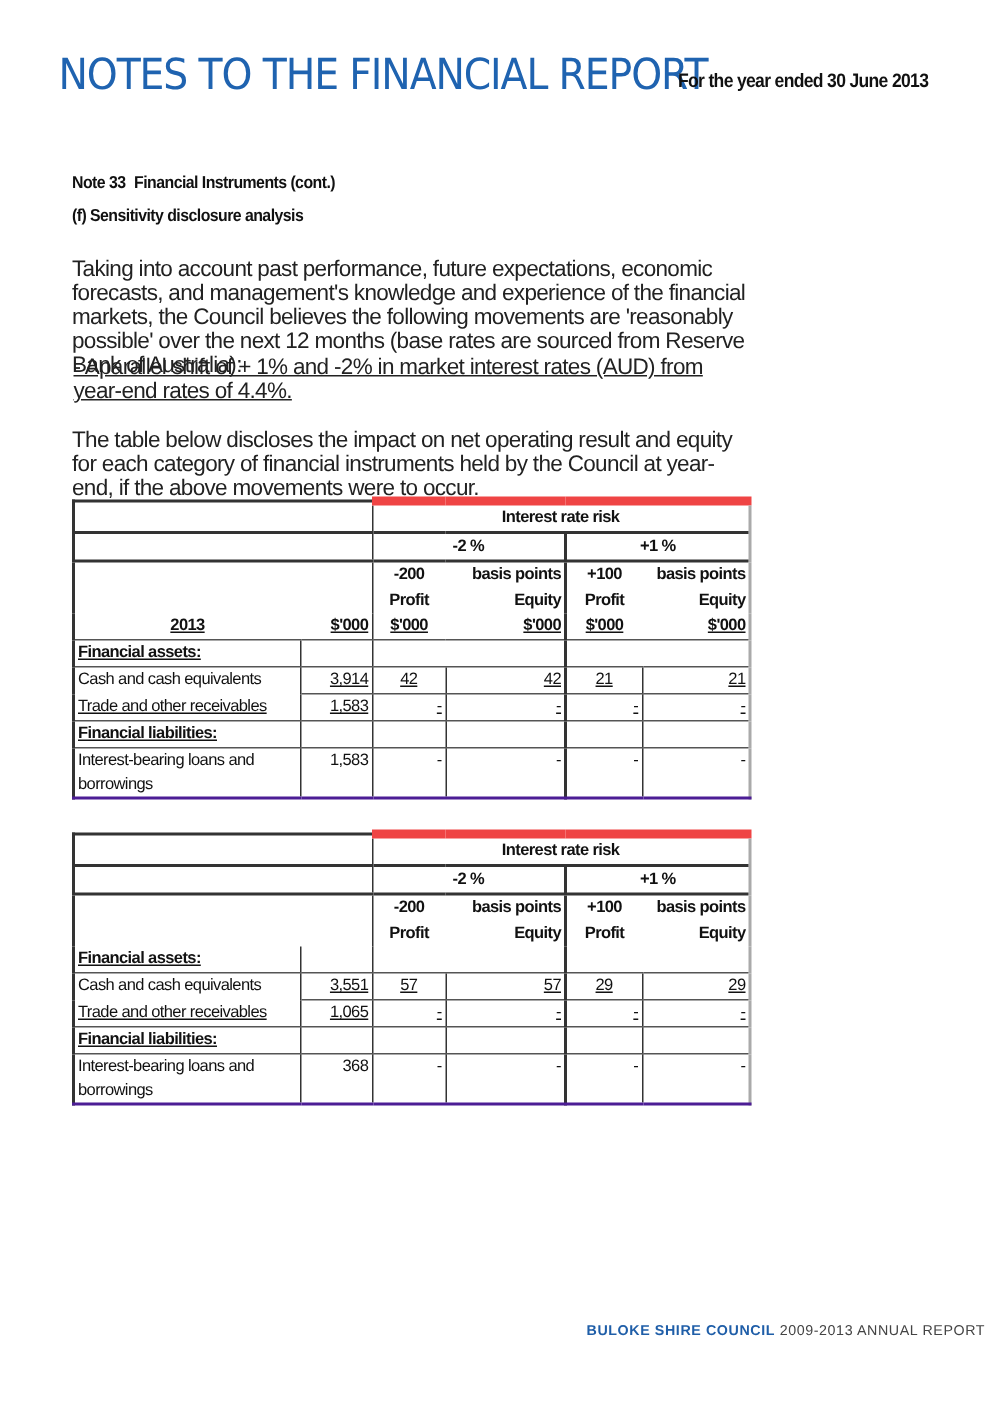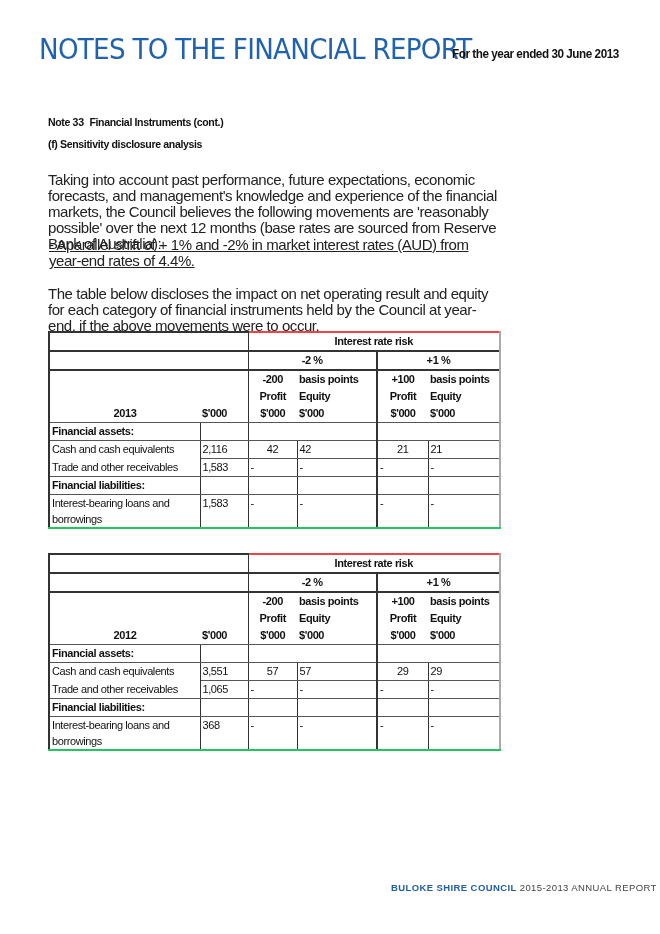--- a/index.html
+++ b/index.html
@@ -13,27 +13,27 @@
   .p1 { top: 172px; }
   .p2 { top: 237px; left: 49px; text-decoration: underline; }
   .p3 { top: 286px; }
 
   table.sens { position: absolute; left: 48px; border-collapse: collapse; font-size: 11px; table-layout: fixed; letter-spacing: -0.4px; }
   table.sens td { padding: 0 2px; height: 17px; line-height: 16px; vertical-align: top; white-space: nowrap; }
   .t1 { top: 331px; }
   .t2 { top: 553px; }
   .b { font-weight: bold; }
   .c { text-align: center; }
-  .r { text-align: left; }
+  .r { text-align: right; }
   .bt { border-top: 2px solid #333; }
-  .btg { border-top: 2px solid #ef4444; }
+  .btg { border-top: 6px solid #ef4444; }
   .br { border-right: 2px solid #333; }
   .brt { border-right: 1px solid #333; }
-  .bb { border-bottom: 2px solid #22c55e; margin-left: 12px; }
-  .bbt { border-bottom: 1px solid #555; }
+  .bb { border-bottom: 2px solid #4c1d95; margin-left: 12px; }
+  .bbt { border-bottom: 1px solid #555; text-decoration: underline; }
   .outer-l { border-left: 2px solid #333; }
   .outer-r { border-right: 2px solid #aaa; }
 
   .footer { position: absolute; left: 391px; top: 882px; font-size: 9.5px; color: #444; letter-spacing: 0.4px; white-space: nowrap; }
   .footer .brand { color: #1f5ea8; font-weight: bold; text-align: right; }
 </style>
 </head>
 <body>
 
 <div class="hdr-title">NOTES TO THE FINANCIAL REPORT</div>
@@ -94,21 +94,21 @@
   <tr>
     <td class="b outer-l brt bbt">Financial assets:</td>
     <td class="brt bbt"></td>
     <td class="bbt"></td>
     <td class="br bbt"></td>
     <td class="bbt"></td>
     <td class="outer-r bbt"></td>
   </tr>
   <tr>
     <td class="outer-l brt">Cash and cash equivalents</td>
-    <td class="r brt bbt">2,116</td>
+    <td class="r brt bbt">3,914</td>
     <td class="c brt bbt">42</td>
     <td class="r br bbt">42</td>
     <td class="c brt bbt">21</td>
     <td class="r outer-r bbt">21</td>
   </tr>
   <tr>
     <td class="outer-l brt bbt">Trade and other receivables</td>
     <td class="r brt bbt">1,583</td>
     <td class="r brt bbt">-</td>
     <td class="r br bbt">-</td>
@@ -163,28 +163,20 @@
   </tr>
   <tr>
     <td class="outer-l"></td>
     <td class="brt"></td>
     <td class="c b">Profit</td>
     <td class="r b br">Equity</td>
     <td class="c b">Profit</td>
     <td class="r b outer-r">Equity</td>
   </tr>
   <tr>
-    <td class="c b outer-l bbt">2012</td>
-    <td class="r b brt bbt">$'000</td>
-    <td class="c b bbt">$'000</td>
-    <td class="r b br bbt">$'000</td>
-    <td class="c b bbt">$'000</td>
-    <td class="r b outer-r bbt">$'000</td>
-  </tr>
-  <tr>
     <td class="b outer-l brt bbt">Financial assets:</td>
     <td class="brt bbt"></td>
     <td class="bbt"></td>
     <td class="br bbt"></td>
     <td class="bbt"></td>
     <td class="outer-r bbt"></td>
   </tr>
   <tr>
     <td class="outer-l brt">Cash and cash equivalents</td>
     <td class="r brt bbt">3,551</td>
@@ -215,15 +207,15 @@
     <td class="r brt bb">-</td>
     <td class="r br bb">-</td>
     <td class="r brt bb">-</td>
     <td class="r outer-r bb">-</td>
   </tr>
 </tbody>
   </table>
 
 <div class="footer">
   <span class="brand">BULOKE SHIRE COUNCIL</span>
-  <span>2015-2013 ANNUAL REPORT</span>
+  <span>2009-2013 ANNUAL REPORT</span>
   &nbsp;
 </div>
 
 </body></html>

